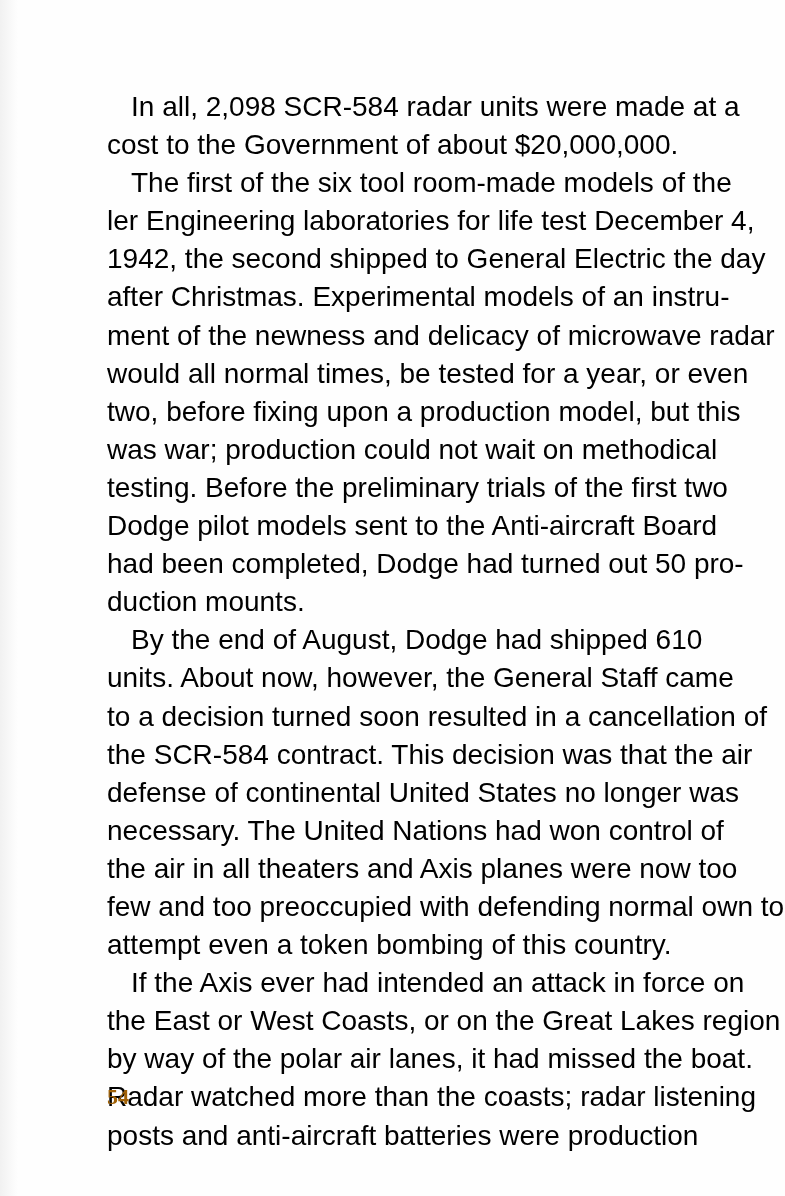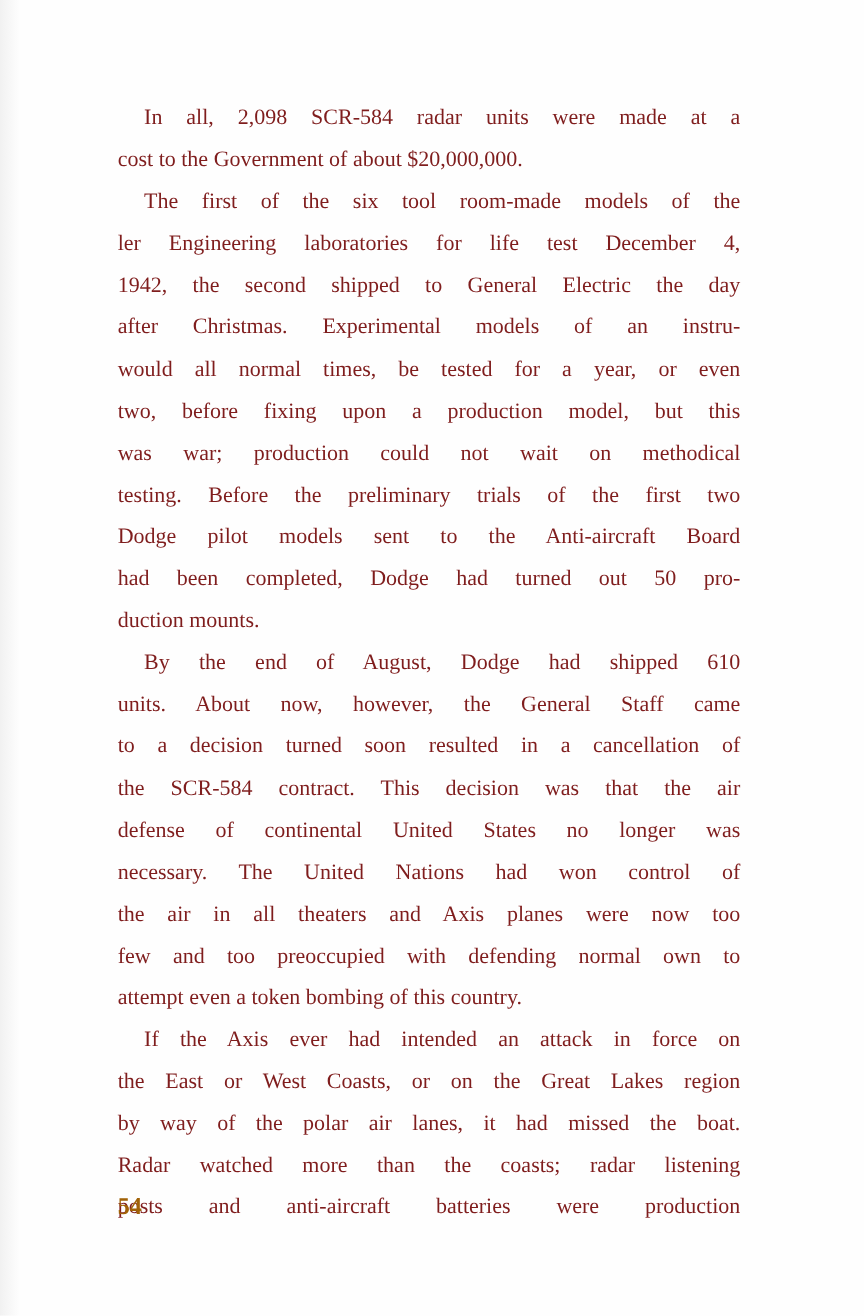--- a/index.html
+++ b/index.html
@@ -7,22 +7,22 @@
   .page {
     position: absolute; left: 0; top: 0; width: 785px; height: 1196px;
     background: #fefefe;
   }
   .gutter-shadow {
     position: absolute; left: 0; top: 0; width: 18px; height: 1196px;
     background: linear-gradient(to right, #f1f1f1, #fefefe);
   }
   .text-block {
     position: absolute; left: 107px; top: 88px; width: 566px;
-    font-family: Liberation Serif, serif;
-    font-size: 20px; line-height: 38.1px; color: #7f1d1d;
+    font-family: Liberation Sans, sans-serif;
+    font-size: 28px; line-height: 38.1px; color: #000000;
   }
   .line {
     display: block; height: 38.1px; white-space: nowrap;
     text-align: justify; text-align-last: justify;
   }
   .line.indent { padding-left: 24px; }
   .line.last { text-align-last: left; }
   .page-number {
     position: absolute; left: 107px; top: 1084px;
     font-family: "Liberation Serif", "DejaVu Serif", serif;
@@ -37,20 +37,21 @@
 
   <div class="text-block">
 
     <span class="line indent">In all, 2,098 SCR-584 radar units were made at a</span>
     <span class="line last">cost to the Government of about $20,000,000.</span>
 
     <span class="line indent">The first of the six tool room-made models of the</span>
     <span class="line">ler Engineering laboratories for life test December 4,</span>
     <span class="line">1942, the second shipped to General Electric the day</span>
     <span class="line">after Christmas. Experimental models of an instru-</span>
+    <span class="line">ment of the newness and delicacy of microwave radar</span>
     <span class="line">would all normal times, be tested for a year, or even</span>
     <span class="line">two, before fixing upon a production model, but this</span>
     <span class="line">was war; production could not wait on methodical</span>
     <span class="line">testing. Before the preliminary trials of the first two</span>
     <span class="line">Dodge pilot models sent to the Anti-aircraft Board</span>
     <span class="line">had been completed, Dodge had turned out 50 pro-</span>
     <span class="line last">duction mounts.</span>
 
     <span class="line indent">By the end of August, Dodge had shipped 610</span>
     <span class="line">units. About now, however, the General Staff came</span>

